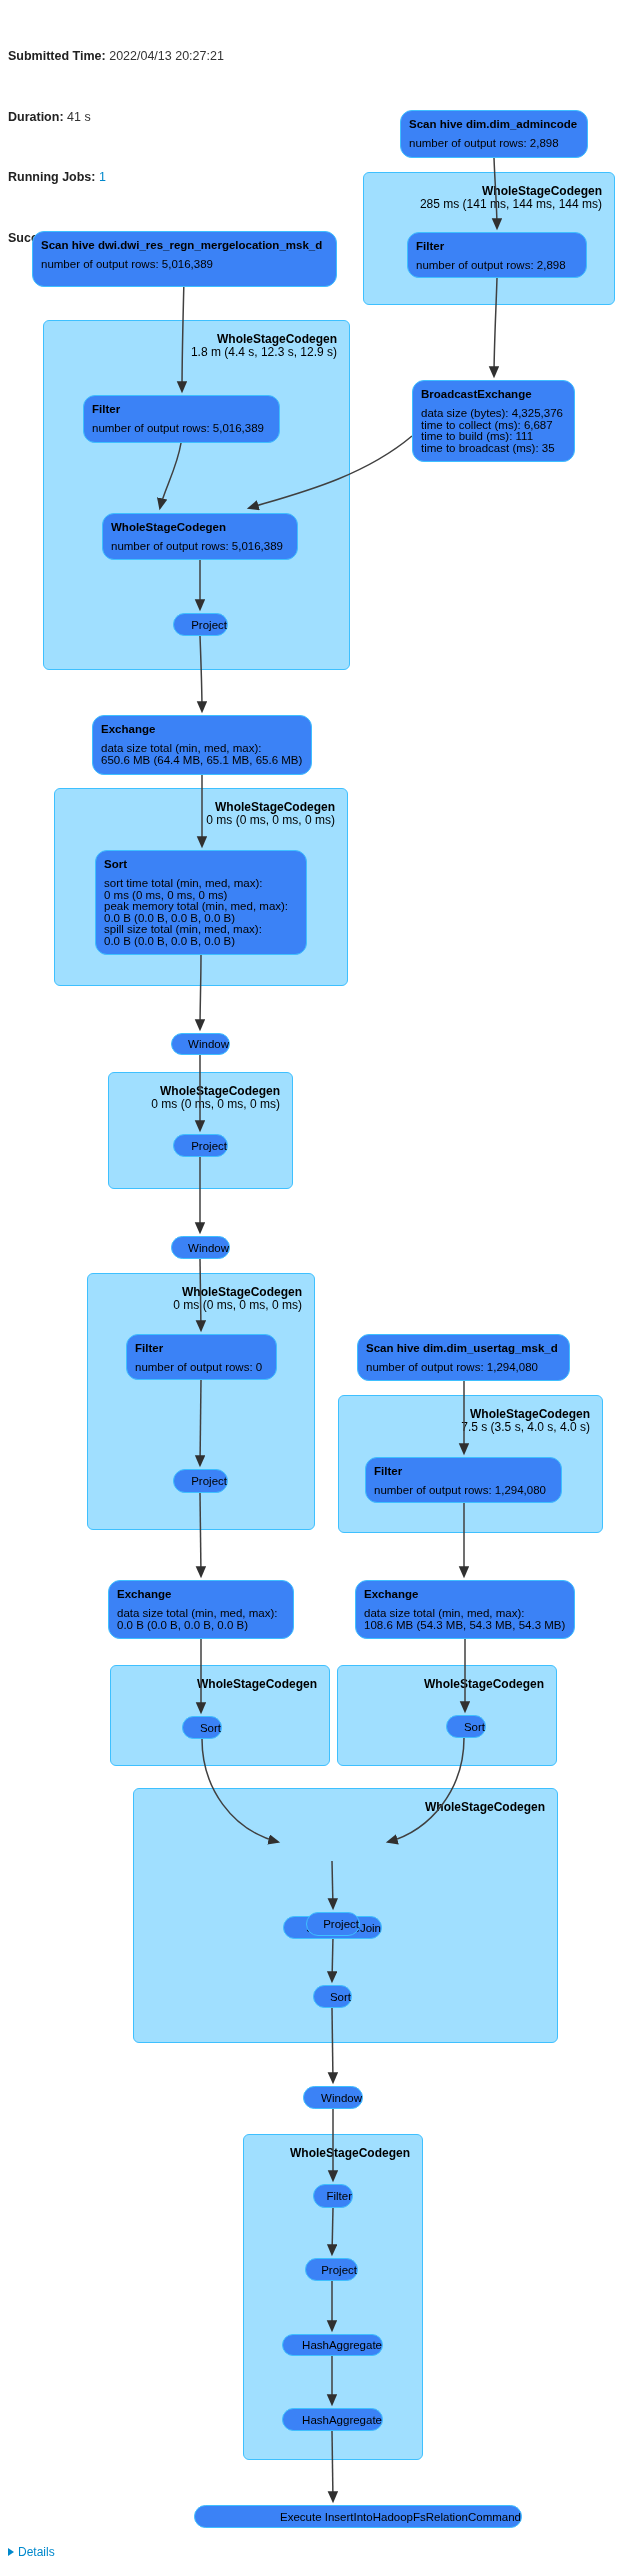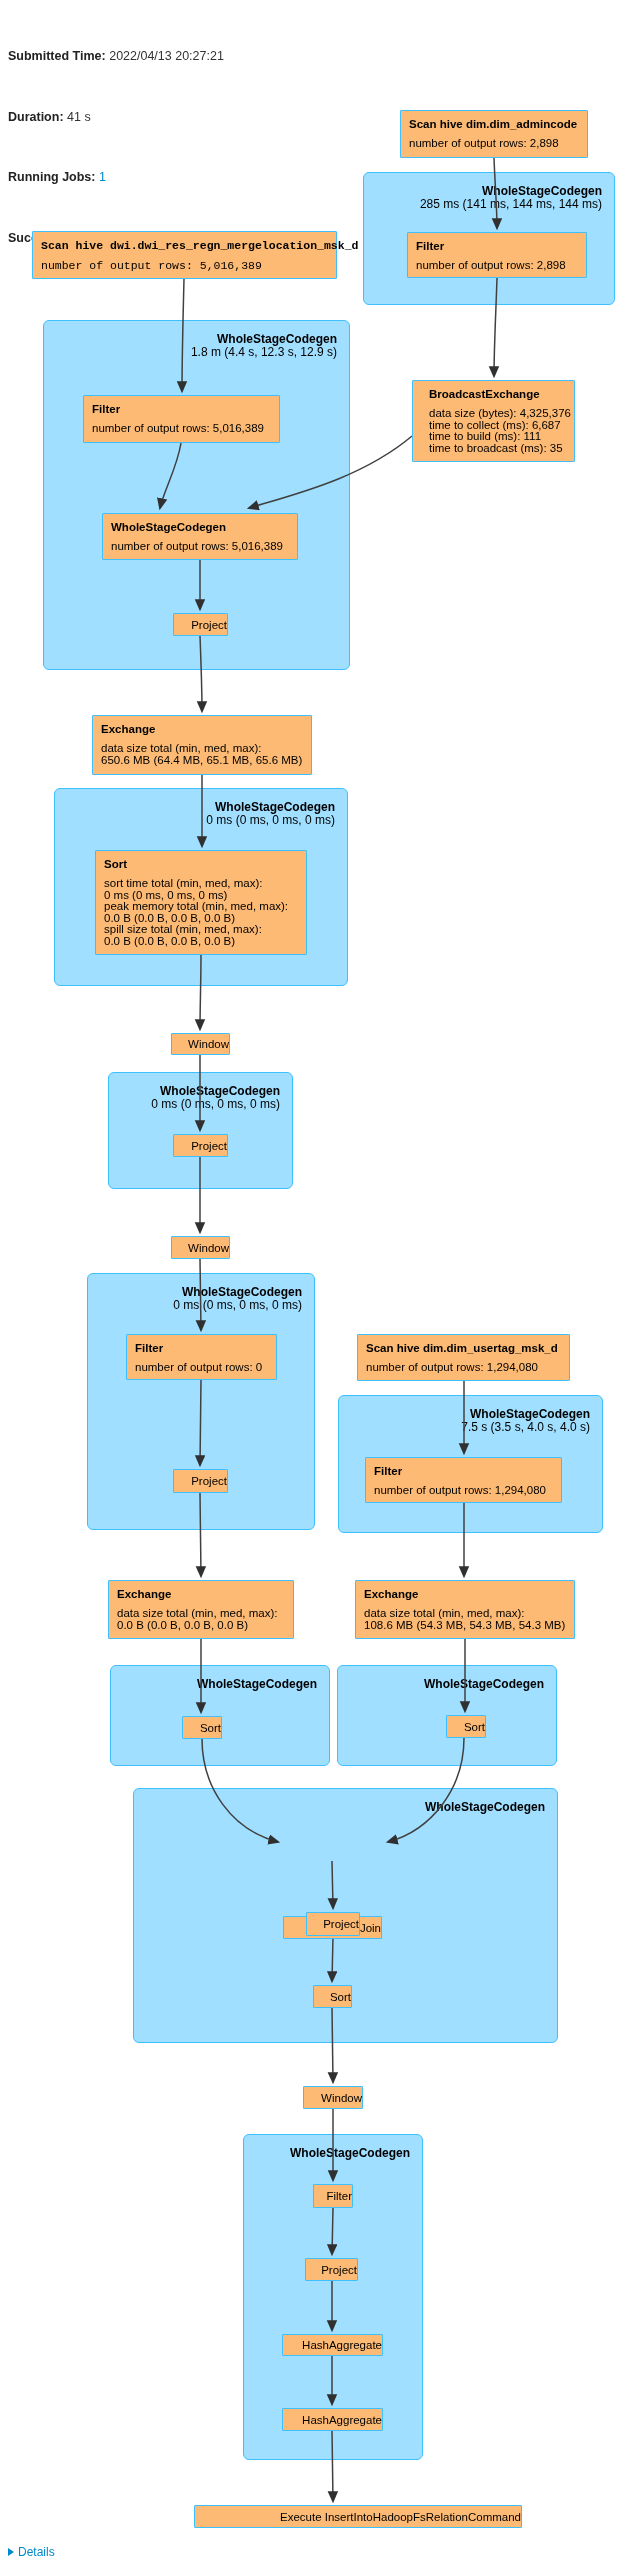--- a/index.html
+++ b/index.html
@@ -9,21 +9,21 @@
   .hdr{position:absolute;left:8px;top:4px;font-size:12.5px;line-height:15.5px;color:#333;}
   .hdr .row{white-space:nowrap;margin-top:45px;}
   .hdr b{font-weight:bold;color:#222;}
   .joblink{color:#0088cc;cursor:pointer;}
   
   .dag{position:absolute;left:0;top:0;width:623px;height:2562px;}
   .cluster{position:absolute;background:#A0DFFF;border:1px solid #3EC0FF;border-radius:6px;z-index:1;box-sizing:border-box;}
   .clbl{position:absolute;top:12px;right:12px;text-align:right;font-size:12px;line-height:13px;color:#000;}
   .cname{font-weight:bold;}
   svg.edges{position:absolute;left:0;top:0;z-index:2;pointer-events:none;}
-  .node{position:absolute;background:#fdba74;border:1px solid #3EC0FF;border-radius:1px;z-index:3;font-size:11.5px;box-sizing:border-box;}
+  .node{position:absolute;background:#3b82f6;border:1px solid #3EC0FF;border-radius:12px;z-index:3;font-size:11.5px;box-sizing:border-box;}
   .node .t{font-weight:bold;padding:7px 8px 0 8px;white-space:nowrap;}
   .node .m{padding:8px 8px 0 8px;line-height:11.5px;white-space:nowrap;}
   .node.small{display:flex;align-items:center;justify-content:flex-end;font-weight:normal;white-space:nowrap;}
   
   .details{position:absolute;left:8px;top:2545px;color:#0088cc;font-size:12px;cursor:pointer;z-index:4;}
   .tri{display:inline-block;width:0;height:0;border-left:6px solid #0088cc;border-top:4px solid transparent;border-bottom:4px solid transparent;margin-right:4px;}
 </style>
 </head>
 <body>
 
@@ -138,35 +138,35 @@
       </div>
   </div>
 
   <div class="node" style="left:407px;top:232px;width:180px;height:46px;">
     <div class="t">Filter</div>
     <div class="m">
         <div>number of output rows: 2,898</div>
       </div>
   </div>
 
-  <div class="node" style="left:32px;top:231px;width:305px;height:48px;font-family:Liberation Mono, monospace;">
+  <div class="node" style="left:32px;top:231px;width:305px;height:56px;">
     <div class="t">Scan hive dwi.dwi_res_regn_mergelocation_msk_d</div>
     <div class="m">
         <div>number of output rows: 5,016,389</div>
       </div>
   </div>
 
   <div class="node" style="left:83px;top:395px;width:197px;height:48px;">
     <div class="t">Filter</div>
     <div class="m">
         <div>number of output rows: 5,016,389</div>
       </div>
   </div>
 
-  <div class="node" style="left:412px;top:380px;width:163px;height:82px;padding-left:8px;">
+  <div class="node" style="left:412px;top:380px;width:163px;height:82px;">
     <div class="t">BroadcastExchange</div>
     <div class="m">
       <div>data size (bytes): 4,325,376</div>
       <div>time to collect (ms): 6,687</div>
       <div>time to build (ms): 111</div>
       <div>time to broadcast (ms): 35</div>
     </div>
   </div>
 
   <div class="node" style="left:102px;top:513px;width:196px;height:47px;">

